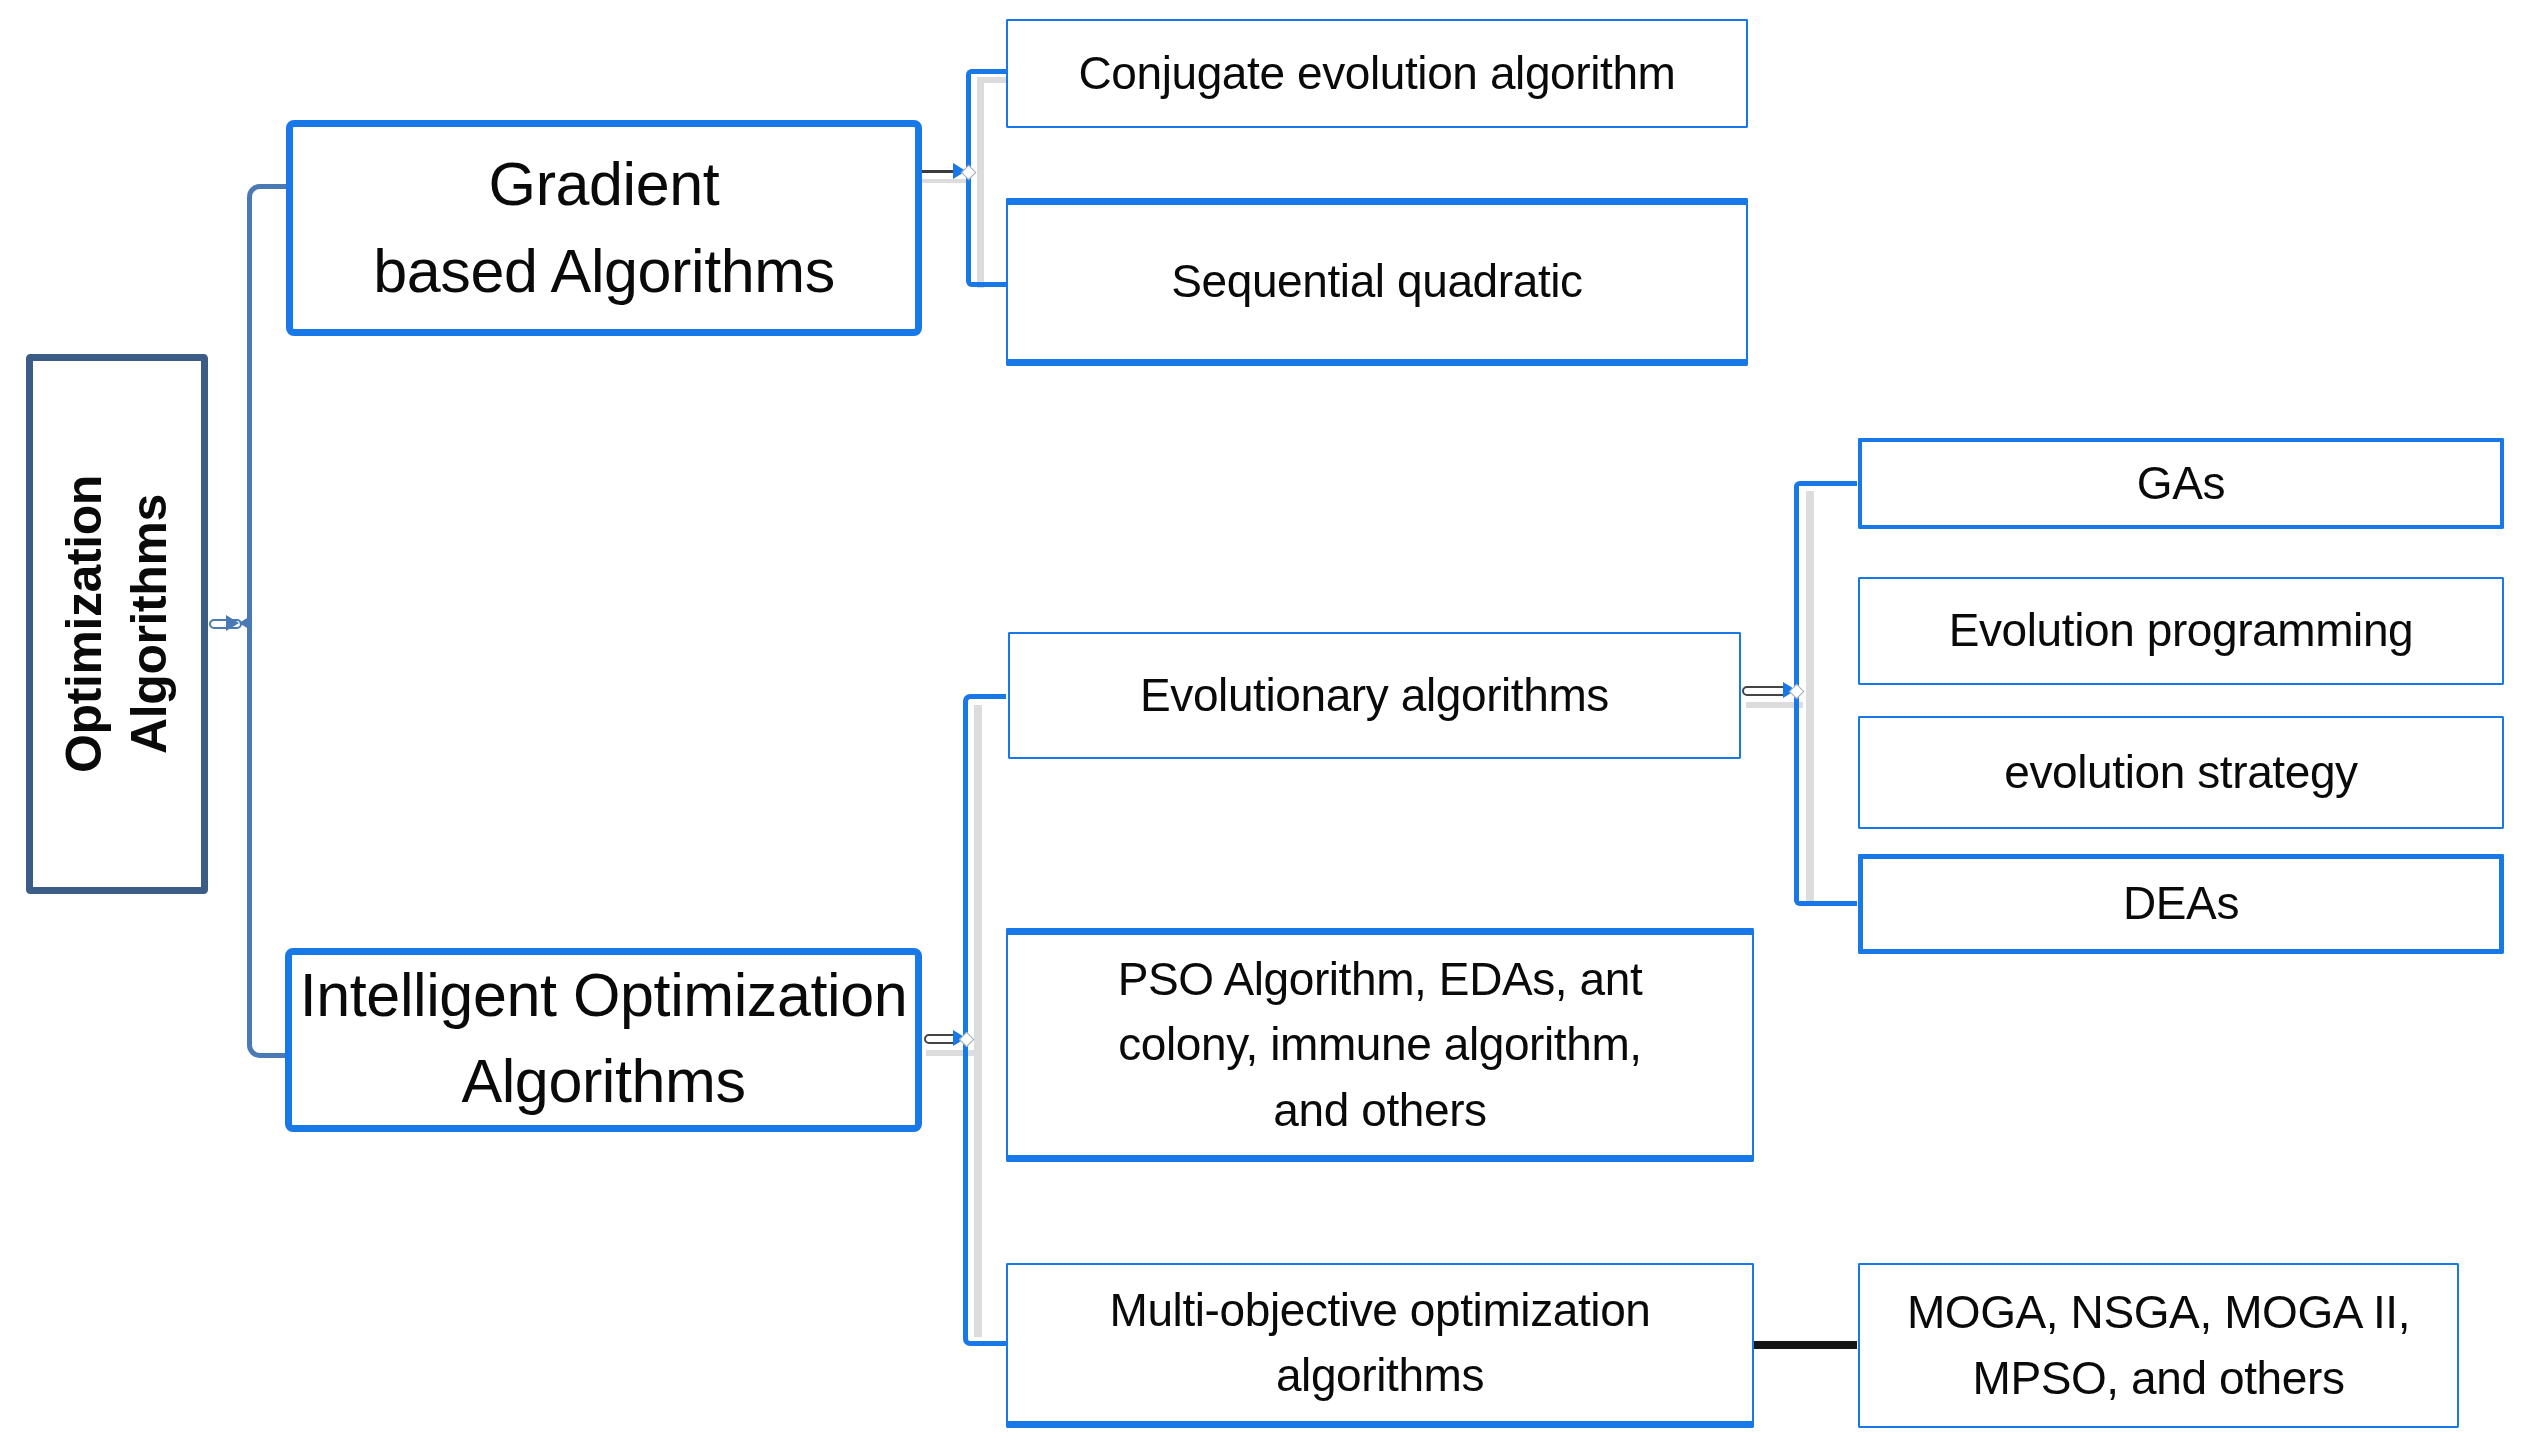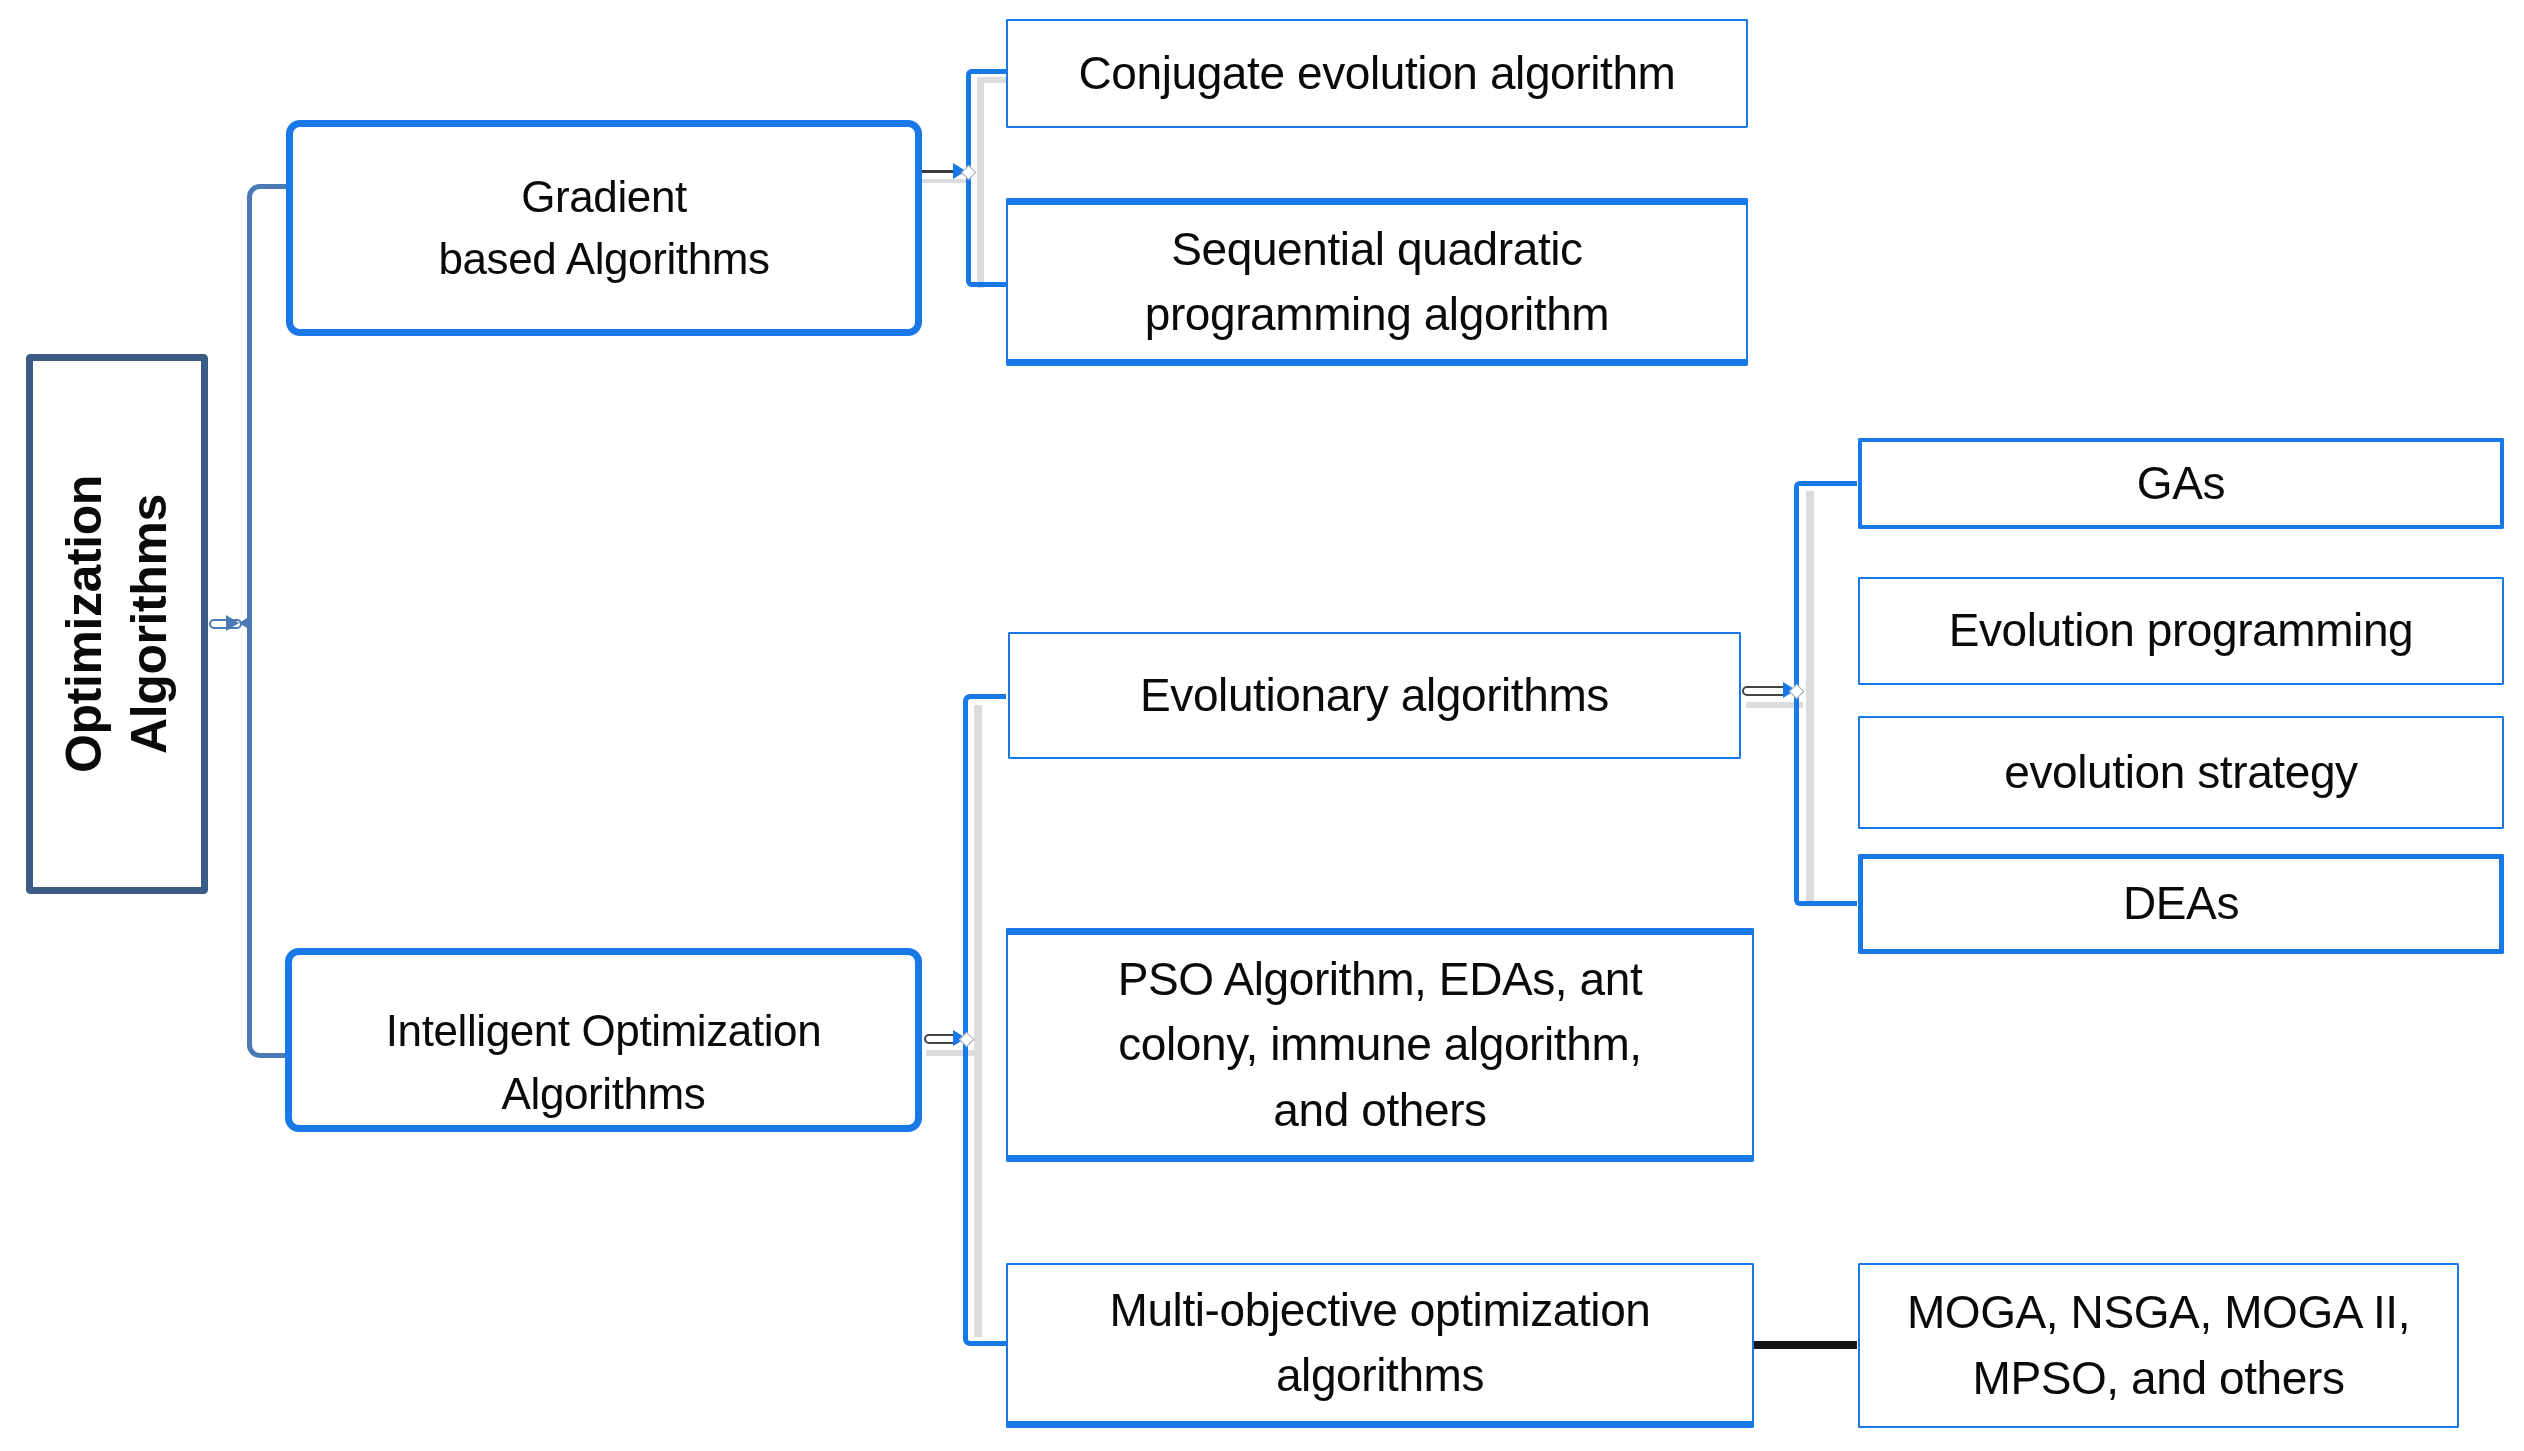--- a/index.html
+++ b/index.html
@@ -20,21 +20,21 @@
   
   .node{
     position:absolute;box-sizing:border-box;background:#fff;
     border-style:solid;border-color:var(--accent-blue);
     display:flex;flex-direction:column;justify-content:center;align-items:center;
     color:var(--text-black);text-align:center;
     letter-spacing:-0.4px;line-height:1.42;z-index:4;
   }
   .node .line{display:block;white-space:nowrap;}
   .leaf{font-size:46px;border-width:2.8px;border-radius:1.4px;}
-  .header{font-size:44px;border-width:7.1px;border-radius:14px;}
+  .header{font-size:61px;border-width:7.1px;border-radius:8px;}
   .root{
     border-color:var(--dark-slate-blue);border-width:7.1px;border-radius:4.3px;
     font-weight:bold;font-size:50px;overflow:visible;
   }
   .root .rot{
     position:absolute;left:50%;top:50%;width:513px;
     transform:translate(-50%,-50%) rotate(-90deg);
     text-align:center;line-height:1.3;
   }
 
@@ -115,21 +115,20 @@
     <span class="line">Gradient</span>
     <span class="line">based Algorithms</span>
   </div>
 
   <div class="node leaf" style="left:1006px;top:19px;width:742px;height:109px;">
     <span class="line">Conjugate evolution algorithm</span>
   </div>
 
   <div class="node leaf" style="left:1006px;top:198px;width:742px;height:168px;border-width:7.1px 2.8px;">
     <span class="line">Sequential quadratic</span>
-    <span class="line">programming algorithm</span>
   </div>
 
   <div class="node leaf" style="left:1008px;top:632px;width:733px;height:127px;">
     <span class="line">Evolutionary algorithms</span>
   </div>
 
   <div class="node leaf" style="left:1858px;top:438px;width:646px;height:91px;border-width:4.3px;">
     <span class="line">GAs</span>
   </div>
 

